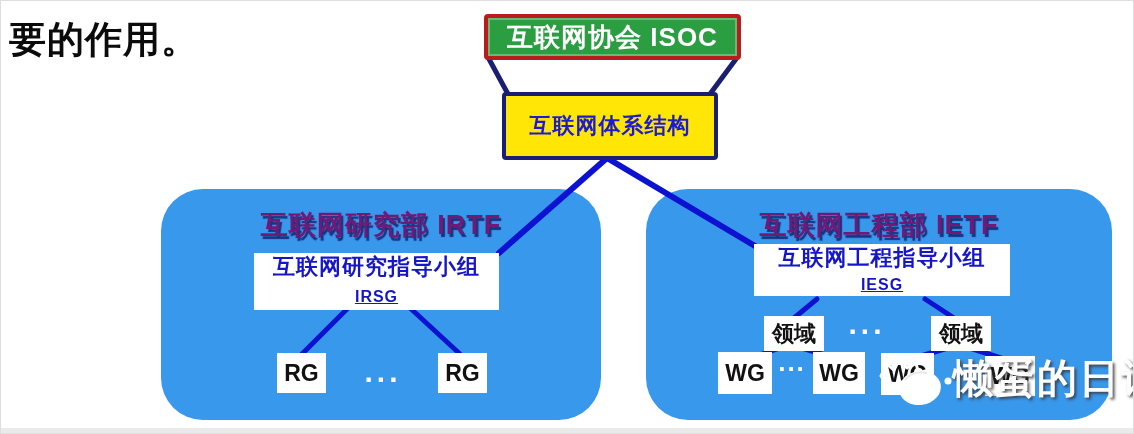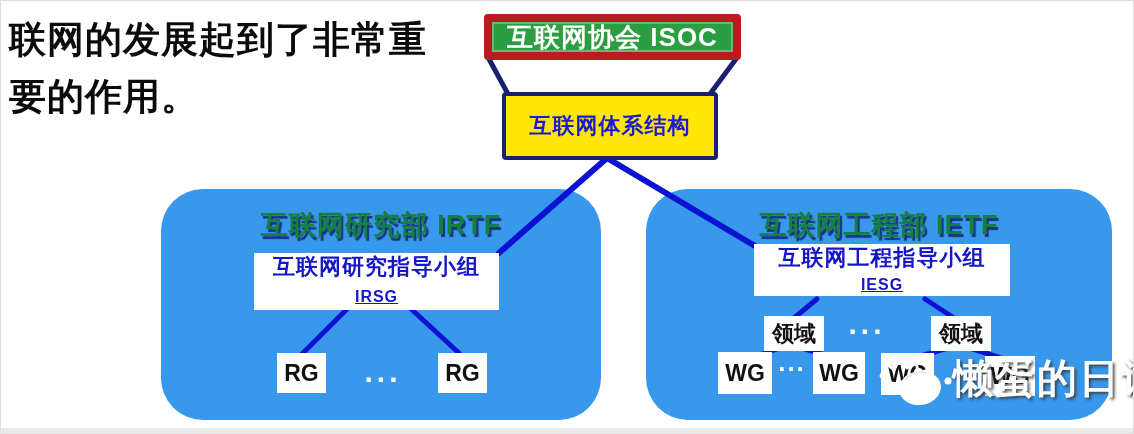--- a/index.html
+++ b/index.html
@@ -12,31 +12,31 @@
   
   .heading{
     left:8px;top:10px;width:445px;color:#0b0b0b;font-weight:bold;
     font-size:37px;line-height:57px;letter-spacing:1px;z-index:3;
   }
   
   .panel{background:#3898ec;border-radius:42px;z-index:1;}
   .panel-left{left:160px;top:188px;width:440px;height:231px;}
   .panel-right{left:645px;top:188px;width:466px;height:231px;}
   .panel-title{
-    z-index:3;text-align:center;color:#15803d;font-weight:bold;font-size:27px;
+    z-index:3;text-align:center;color:#701a75;font-weight:bold;font-size:27px;
     text-shadow:2px 3px 1px rgba(20,32,110,0.85);letter-spacing:1px;
   }
   .title-left{left:160px;top:206px;width:440px;}
   .title-right{left:645px;top:206px;width:466px;}
   
   .lines{left:0;top:0;z-index:2;pointer-events:none;}
   
   .isoc{
     left:483px;top:13px;width:257px;height:46px;z-index:3;
-    background:#2b9e42;border:8px solid #b91c1c;border-radius:4px;box-sizing:border-box;
+    background:#2b9e42;border:4px solid #b91c1c;border-radius:4px;box-sizing:border-box;
     display:flex;align-items:center;justify-content:center;
     color:#ffffff;font-weight:bold;font-size:26px;letter-spacing:1px;
     box-shadow:inset 0 0 0 2px rgba(255,255,255,0.28);
   }
   .iab{
     left:501px;top:91px;width:216px;height:68px;z-index:3;
     background:#ffe606;border:4px solid #1a1f72;border-radius:4px;box-sizing:border-box;
     display:flex;align-items:center;justify-content:center;
     color:#1b1bd0;font-weight:bold;font-size:22px;line-height:28px;letter-spacing:1px;
   }
@@ -78,21 +78,20 @@
     text-shadow:2px 2px 3px rgba(55,55,55,0.85);white-space:nowrap;line-height:66px;
   }
   .bottom-strip{left:0;bottom:0;width:1134px;height:5px;background:#eaeaea;z-index:5;}
 </style>
 </head>
 <body>
 
 <div class="stage">
 
   <div class="abs heading">
-    <div>联网的发展起到了非常重</div>
     <div>要的作用。</div>
   </div>
 
   <div class="abs panel panel-left"></div>
   <div class="abs panel panel-right"></div>
 
   <svg class="abs lines" width="1134" height="434" viewBox="0 0 1134 434">
 
     <path d="M488,58 L507,93" stroke="#1a1f72" stroke-width="5" stroke-linecap="round" fill="none"></path>
     <path d="M735,58 L709,93" stroke="#1a1f72" stroke-width="5" stroke-linecap="round" fill="none"></path>

